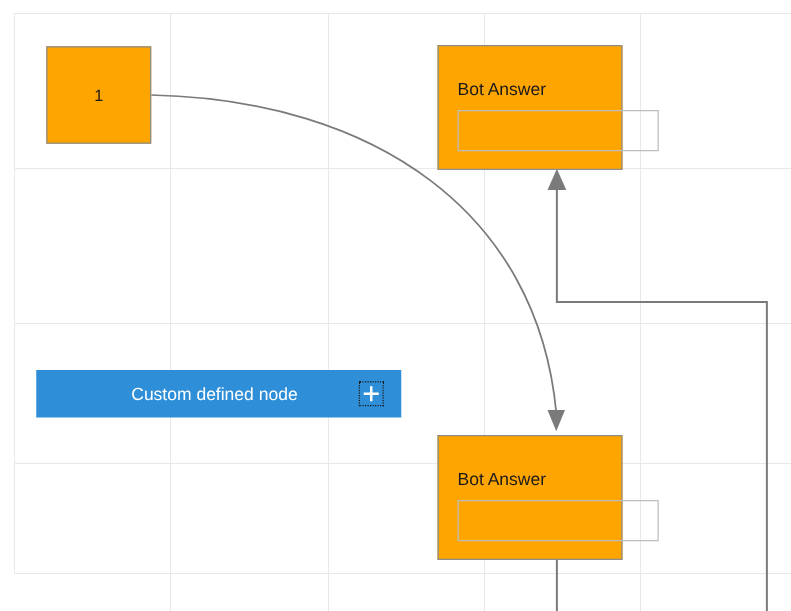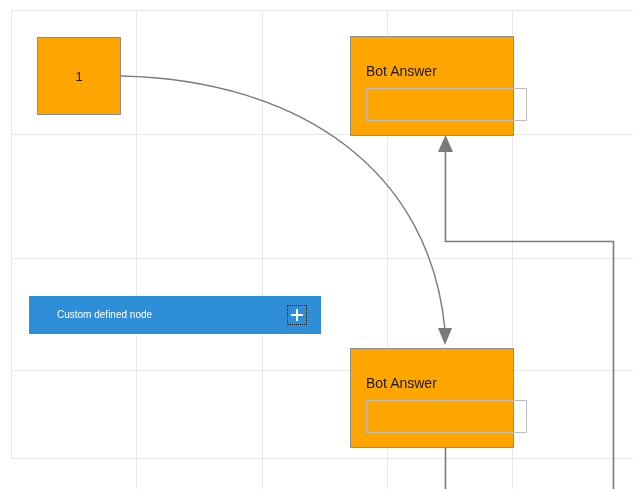--- a/index.html
+++ b/index.html
@@ -48,21 +48,21 @@
     display: flex;
     align-items: center;
     justify-content: center;
   }
   .node-start-label {
     color: #1a1a1a;
     font-size: 13px;
     line-height: 1;
   }
   .node-bot {
-    width: 164px;
+    width: 148px;
     height: 100px;
     padding: 0;
   }
   .node-bot-a { left: 350px; top: 36px; }
   .node-bot-b { left: 350px; top: 348px; }
   .node-bot-title {
     position: absolute;
     left: 15px;
     top: 27px;
     font-size: 14px;
@@ -89,24 +89,25 @@
     height: 38px;
     background: #2E8FD8;
     display: flex;
     align-items: center;
     box-sizing: border-box;
     padding: 0 14px 0 28px;
     cursor: pointer;
   }
   .palette-label {
     color: #ffffff;
-    font-size: 10px;
+    font-size: 14px;
     line-height: 1;
     flex: 1 1 auto;
     white-space: nowrap;
+    margin-left: 48px;
   }
   .palette-add {
     width: 20px;
     height: 20px;
     border: 1px dotted #1b1b1b;
     position: relative;
     flex: 0 0 auto;
     box-sizing: border-box;
   }
   .palette-add::before,

